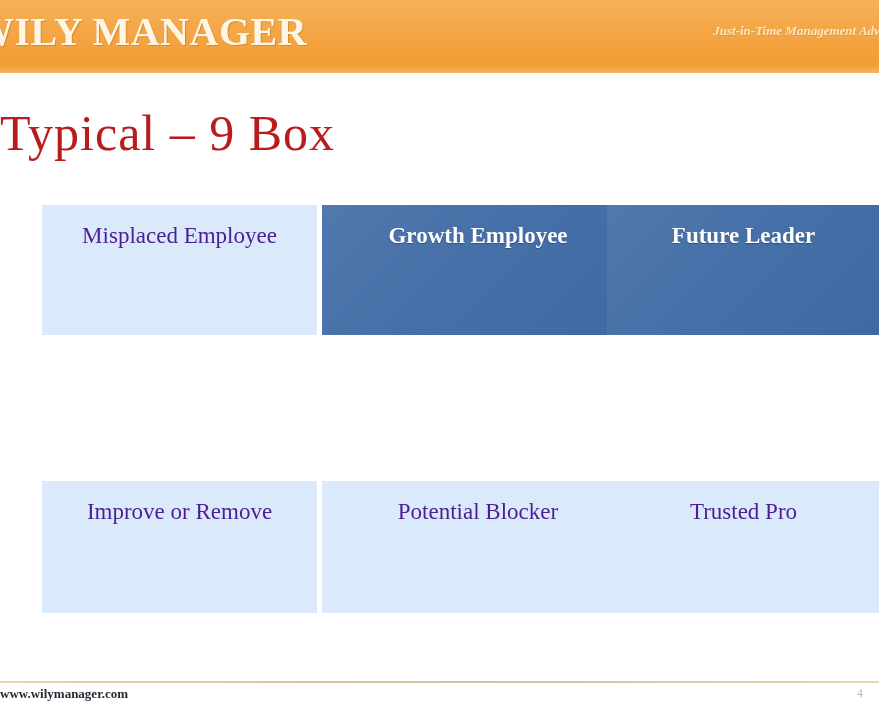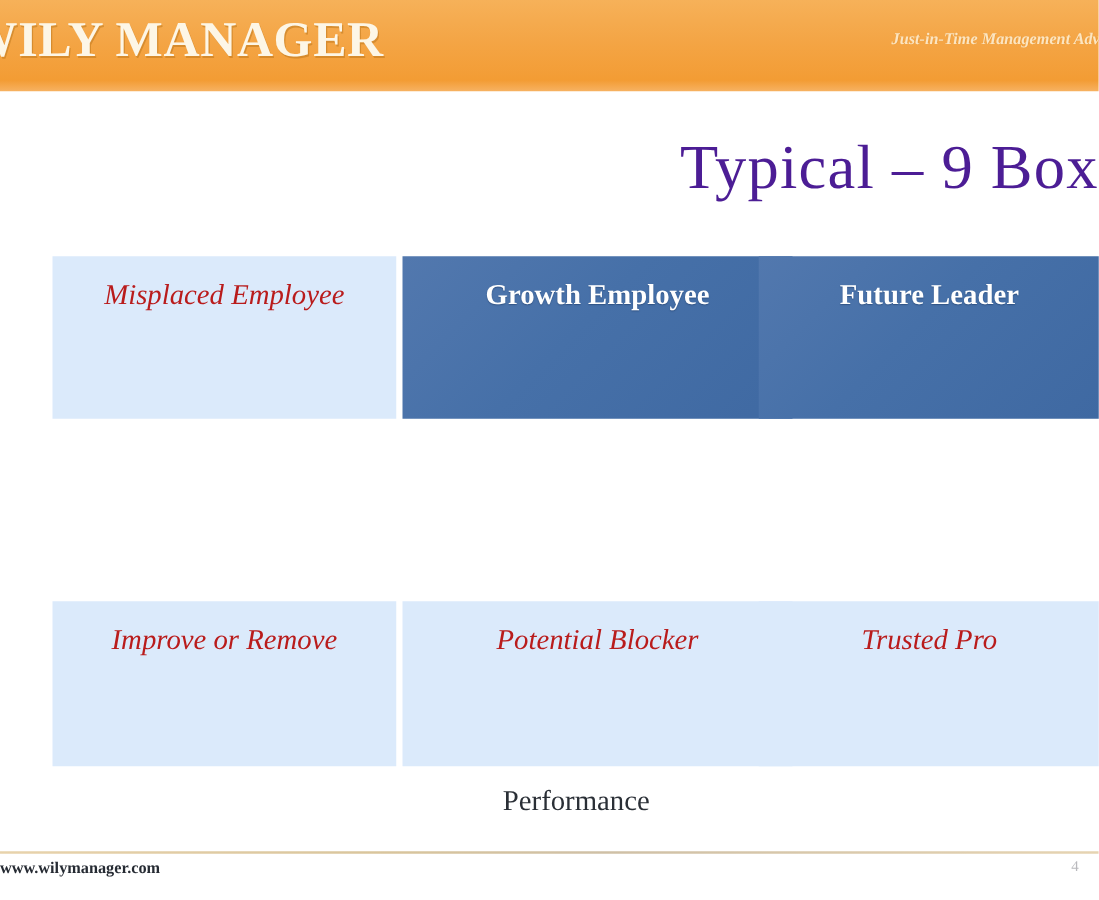--- a/index.html
+++ b/index.html
@@ -61,25 +61,25 @@
     white-space: nowrap;
     opacity: 0.95;
   }
 
   
   .slide-title {
     position: absolute;
     left: 0;
     top: 104px;
     width: 879px;
-    text-align: right;
+    text-align: left;
     font-family: "Liberation Serif", serif;
     font-size: 50px;
     letter-spacing: 1px;
-    color: #4c1d95;
+    color: #b91c1c;
     text-shadow: 0 1px 0 rgba(255,255,255,0.8);
     white-space: nowrap;
   }
 
   
   .grid-wrap {
     position: absolute;
     left: 42px;
     top: 205px;
     width: 838px;
@@ -105,22 +105,21 @@
     font-family: "Liberation Serif", serif;
     font-size: 23px;
     line-height: 1.24;
   }
   .cell.c1 { left: 0px;   width: 275px; }
   .cell.c2 { left: 280px; width: 312px; }
   .cell.c3 { left: 565px; width: 273px; }
 
   .cell.light {
     background: #dbeafb;
-    color: #b91c1c;
-    font-style: italic;
+    color: #4c1d95;
   }
   .cell.dark {
     background: linear-gradient(135deg, #5278ae 0%, #4670a8 45%, #3f69a2 100%);
     color: #ffffff;
     font-weight: bold;
     text-shadow: 0 1px 1px rgba(20,45,85,0.45);
   }
 
   
   .axis-label {
@@ -185,19 +184,18 @@
 
 
     <div class="grid-row r3">
       <div class="cell c1 light">Improve or Remove</div>
       <div class="cell c2 light">Potential Blocker</div>
       <div class="cell c3 light">Trusted Pro</div>
     </div>
 
   </div>
 
-  <div class="axis-label">Performance</div>
 
   <div class="footer-rule"></div>
   <div class="footer-url">www.wilymanager.com</div>
   <div class="footer-page">4</div>
 
 </div>
 
 </body></html>

